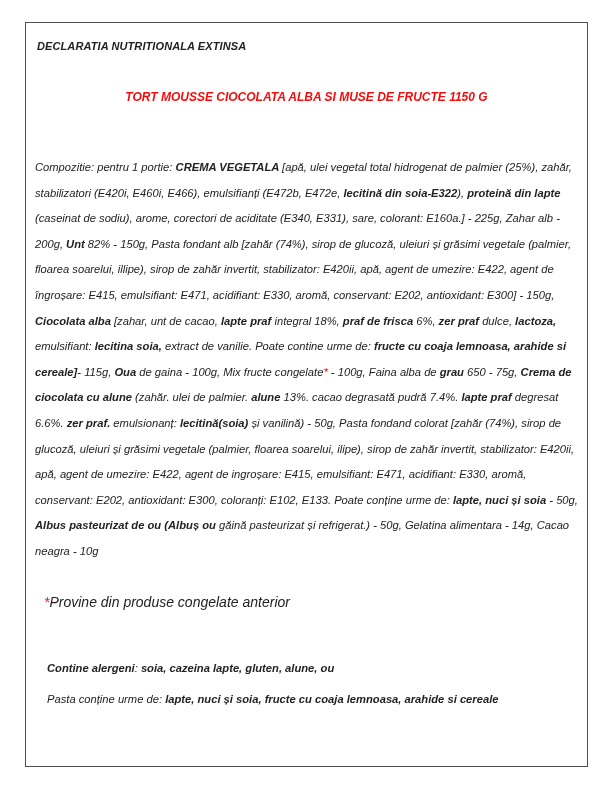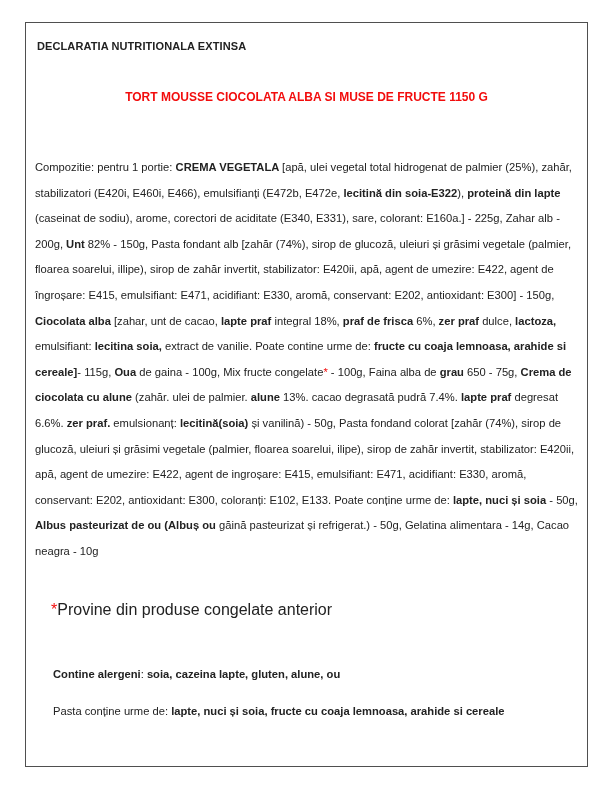--- a/index.html
+++ b/index.html
@@ -2,20 +2,21 @@
 <html style="--accent-red: #f20d0d; --text-color: #222222; --border-color: #4f4f4f;"><head>
 <meta charset="utf-8">
 <style>
   html, body { margin: 0; padding: 0; background: #ffffff; }
   .page {
     position: relative;
     width: 612px;
     height: 792px;
     background: #ffffff;
     font-family: "Liberation Sans", sans-serif;
+    font-style: italic;
     color: var(--text-color, #222222);
     overflow: hidden;
   }
   .frame {
     position: absolute;
     left: 25px;
     top: 22px;
     width: 561px;
     height: 743px;
     border: 1px solid var(--border-color, #4f4f4f);
@@ -47,34 +48,34 @@
     width: 543px;
     margin: 0;
     font-size: 11.2px;
     line-height: 25.6px;
     text-align: left;
   }
   .footnote {
     position: absolute;
     left: 9px;
     top: 563px;
-    margin: 16px;
-    font-size: 16px;
+    margin: 9px;
+    font-size: 14px;
     line-height: 15px;
     white-space: nowrap;
   }
   .allergens {
     position: absolute;
     left: 13px;
     top: 626px;
     width: 540px;
     font-size: 11.2px;
     line-height: 22.5px;
   }
-  .al-line { margin: 14px; }
+  .al-line { margin: 8px; }
   .seg-r   { font-weight: normal; }
   .seg-b   { font-weight: bold; }
   .seg-red { color: var(--accent-red, #f20d0d); }
 </style>
 </head>
 <body>
 
 <div class="page">
   <div class="frame">
 

